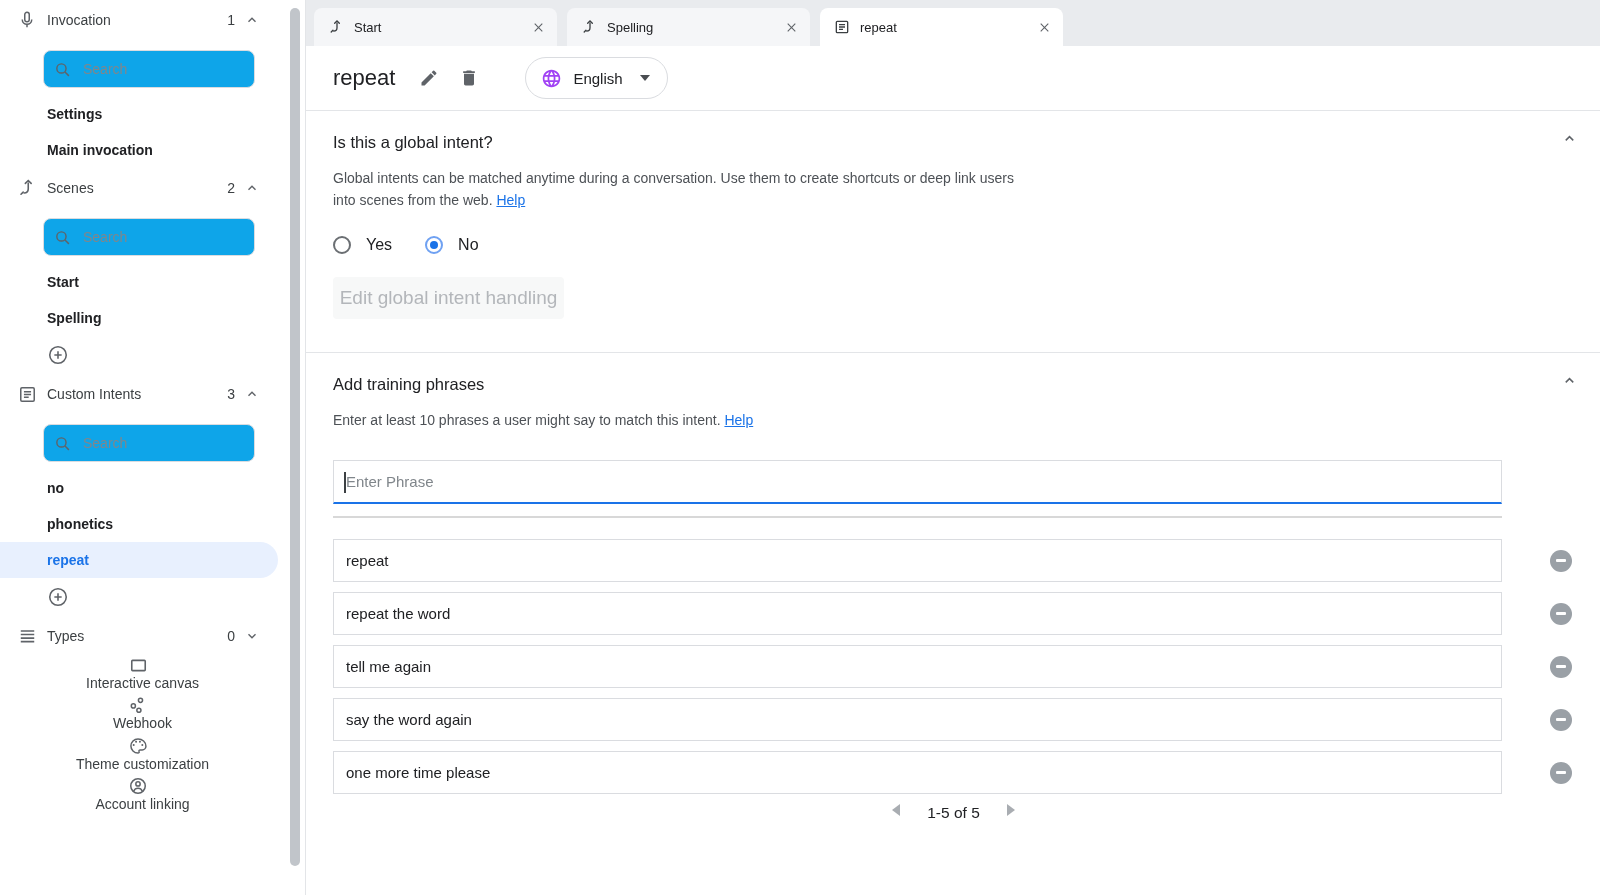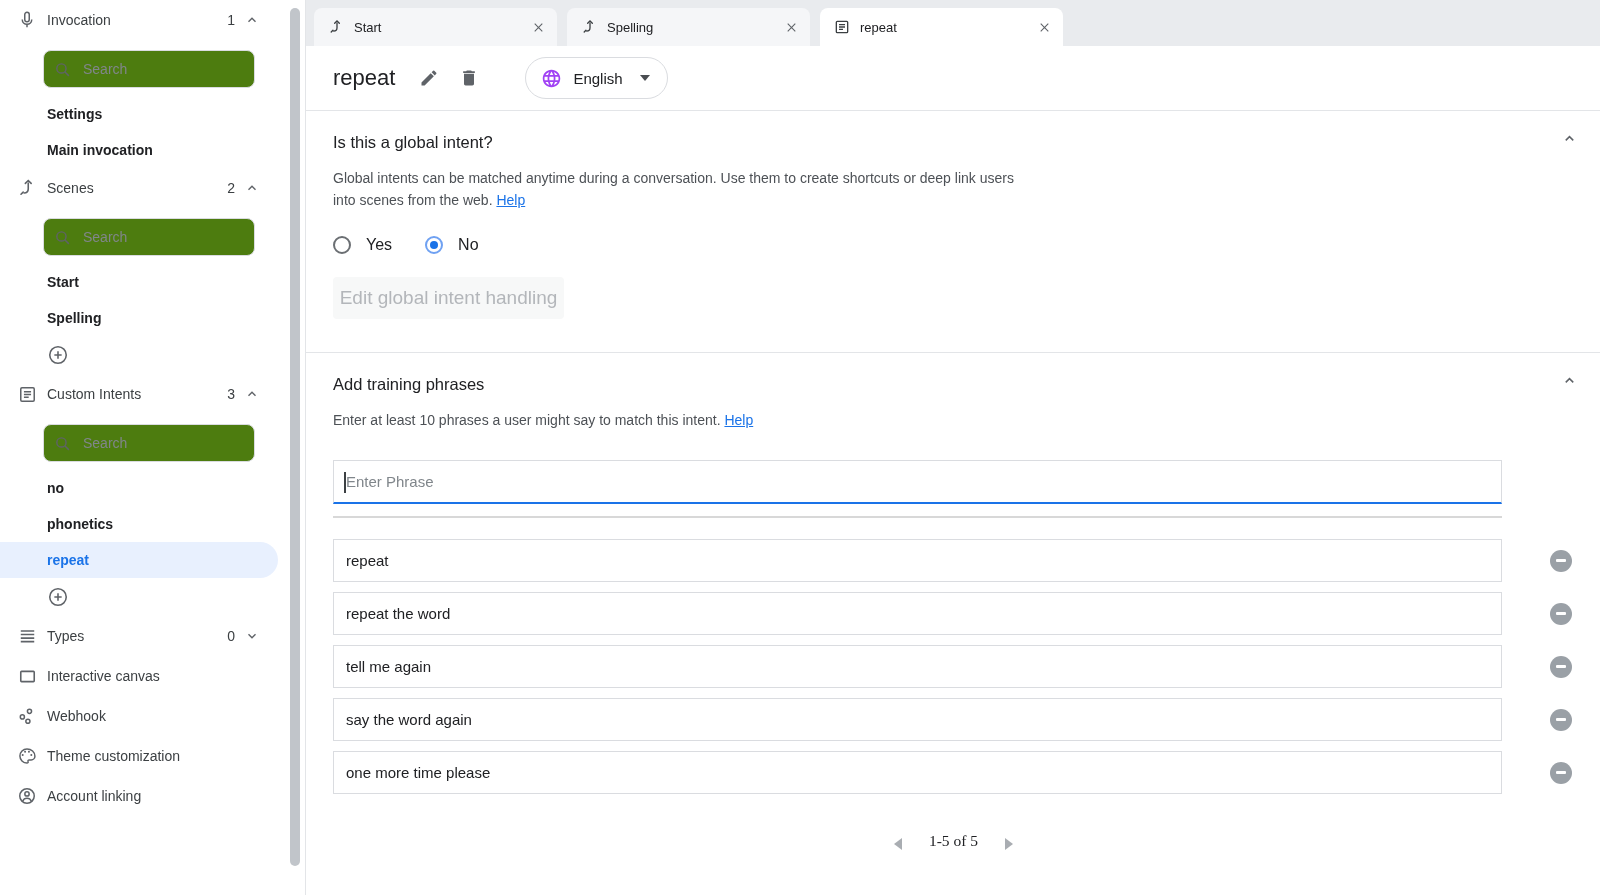--- a/index.html
+++ b/index.html
@@ -14,35 +14,35 @@
   
   .sidebar { width:285px; flex:none; padding-top:0; background:#fff; }
   .sec-row { height:40px; display:flex; align-items:center; padding:0 26px 0 16px; }
   .sec-row .ic { width:22px; margin-right:9px; display:flex; justify-content:center; }
   .sec-row .lbl { font-size:14px; color:#3c4043; }
   .sec-row .count { margin-left:auto; font-size:14px; color:#3c4043; margin-right:10px; }
   .sec-row .chev { display:flex; cursor:pointer; }
   .searchbox {
     margin:10px 0 8px 43px; width:212px; height:38px;
     border:1px solid #dadce0; border-radius:8px;
-    display:flex; align-items:center; padding:0 10px; background:#4d7c0f;
+    display:flex; align-items:center; padding:0 10px; background:#0ea5e9;
   }
   .searchbox svg { flex:none; margin-right:10px; }
   .searchbox input {
     border:none; outline:none; font-size:14px; width:140px;
     font-family:"Liberation Sans", sans-serif; color:#202124; background:transparent;
   }
   .searchbox input::placeholder { color:#80868b; }
   .item { height:36px; display:flex; align-items:center; padding-left:47px;
           font-size:14px; font-weight:700; color:#202124; cursor:pointer; }
   .item.selected { width:278px; background:#e8f0fe; color:#1a73e8;
                    border-radius:0 18px 18px 0; }
   .plusrow { height:38px; display:flex; align-items:center; padding-left:47px; }
   .plusrow .plusbtn { display:flex; cursor:pointer; }
-  .tool-row { height:40px; display:flex; align-items:center; padding:0 16px; }
+  .tool-row { height:40px; display:flex; align-items:center; padding:0 16px;flex-direction:column; }
   .tool-row .ic { width:22px; margin-right:9px; display:flex; justify-content:center; }
   .tool-row .lbl { font-size:14px; color:#3c4043; }
 
   
   .vscroll { width:20px; flex:none; position:relative; background:#fff; }
   .vscroll .thumb { position:absolute; left:5px; top:8px; width:10px; height:858px;
                     background:#c1c5ca; border-radius:5px; }
 
   
   .main { flex:1; border-left:1px solid #e3e5e8; display:flex; flex-direction:column; background:#fff; }
@@ -99,21 +99,21 @@
   .phrase-list { margin-top:21px; }
   .phrase-row { width:1169px; height:43px; border:1px solid #dadce0; margin-bottom:10px;
                 display:flex; align-items:center; padding-left:12px; font-size:15px;
                 color:#202124; position:relative; background:#fff; }
   .remove { position:absolute; right:-71px; top:50%; transform:translateY(-50%);
             width:22px; height:22px; border-radius:50%; background:#9aa0a6;
             display:flex; align-items:center; justify-content:center; cursor:pointer; border:none; }
   .remove::after { content:""; width:10px; height:2.5px; background:#fff; border-radius:1px; }
 
   .pagination { margin-left:-27px; width:1295px; height:46px; margin-top:4px;
-                display:flex; align-items:flex-end; justify-content:center; gap:27px;font-family:Liberation Serif, serif; }
+                display:flex; align-items:flex-start; justify-content:center; gap:27px; }
   .pg-label { font-size:15.5px; color:#202124; }
   .arr { width:0; height:0; border-style:solid; cursor:pointer; }
   .arr.left { border-width:6px 8px 6px 0; border-color:transparent #a9adb2 transparent transparent; }
   .arr.right { border-width:6px 0 6px 8px; border-color:transparent transparent transparent #a9adb2; }
 </style>
 </head>
 <body>
 
 <aside class="sidebar">
 

